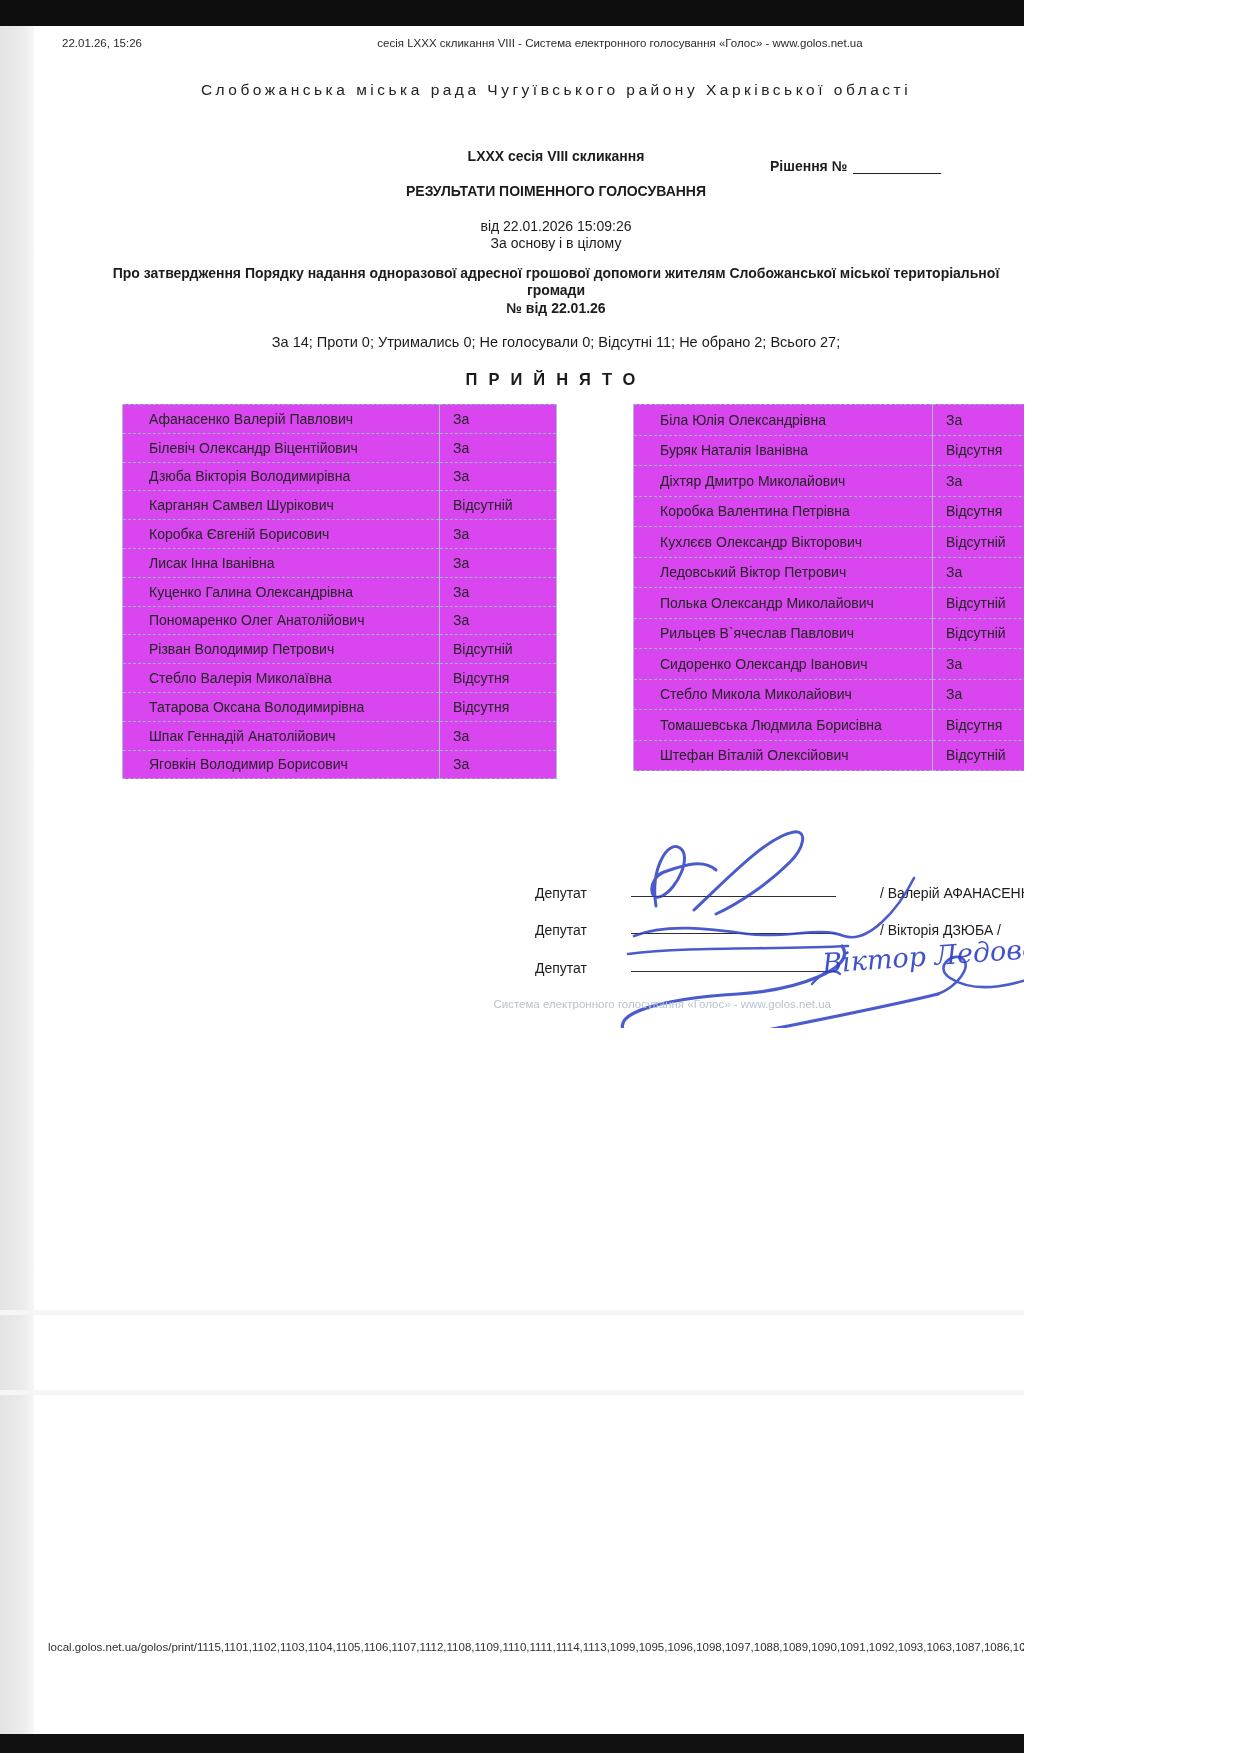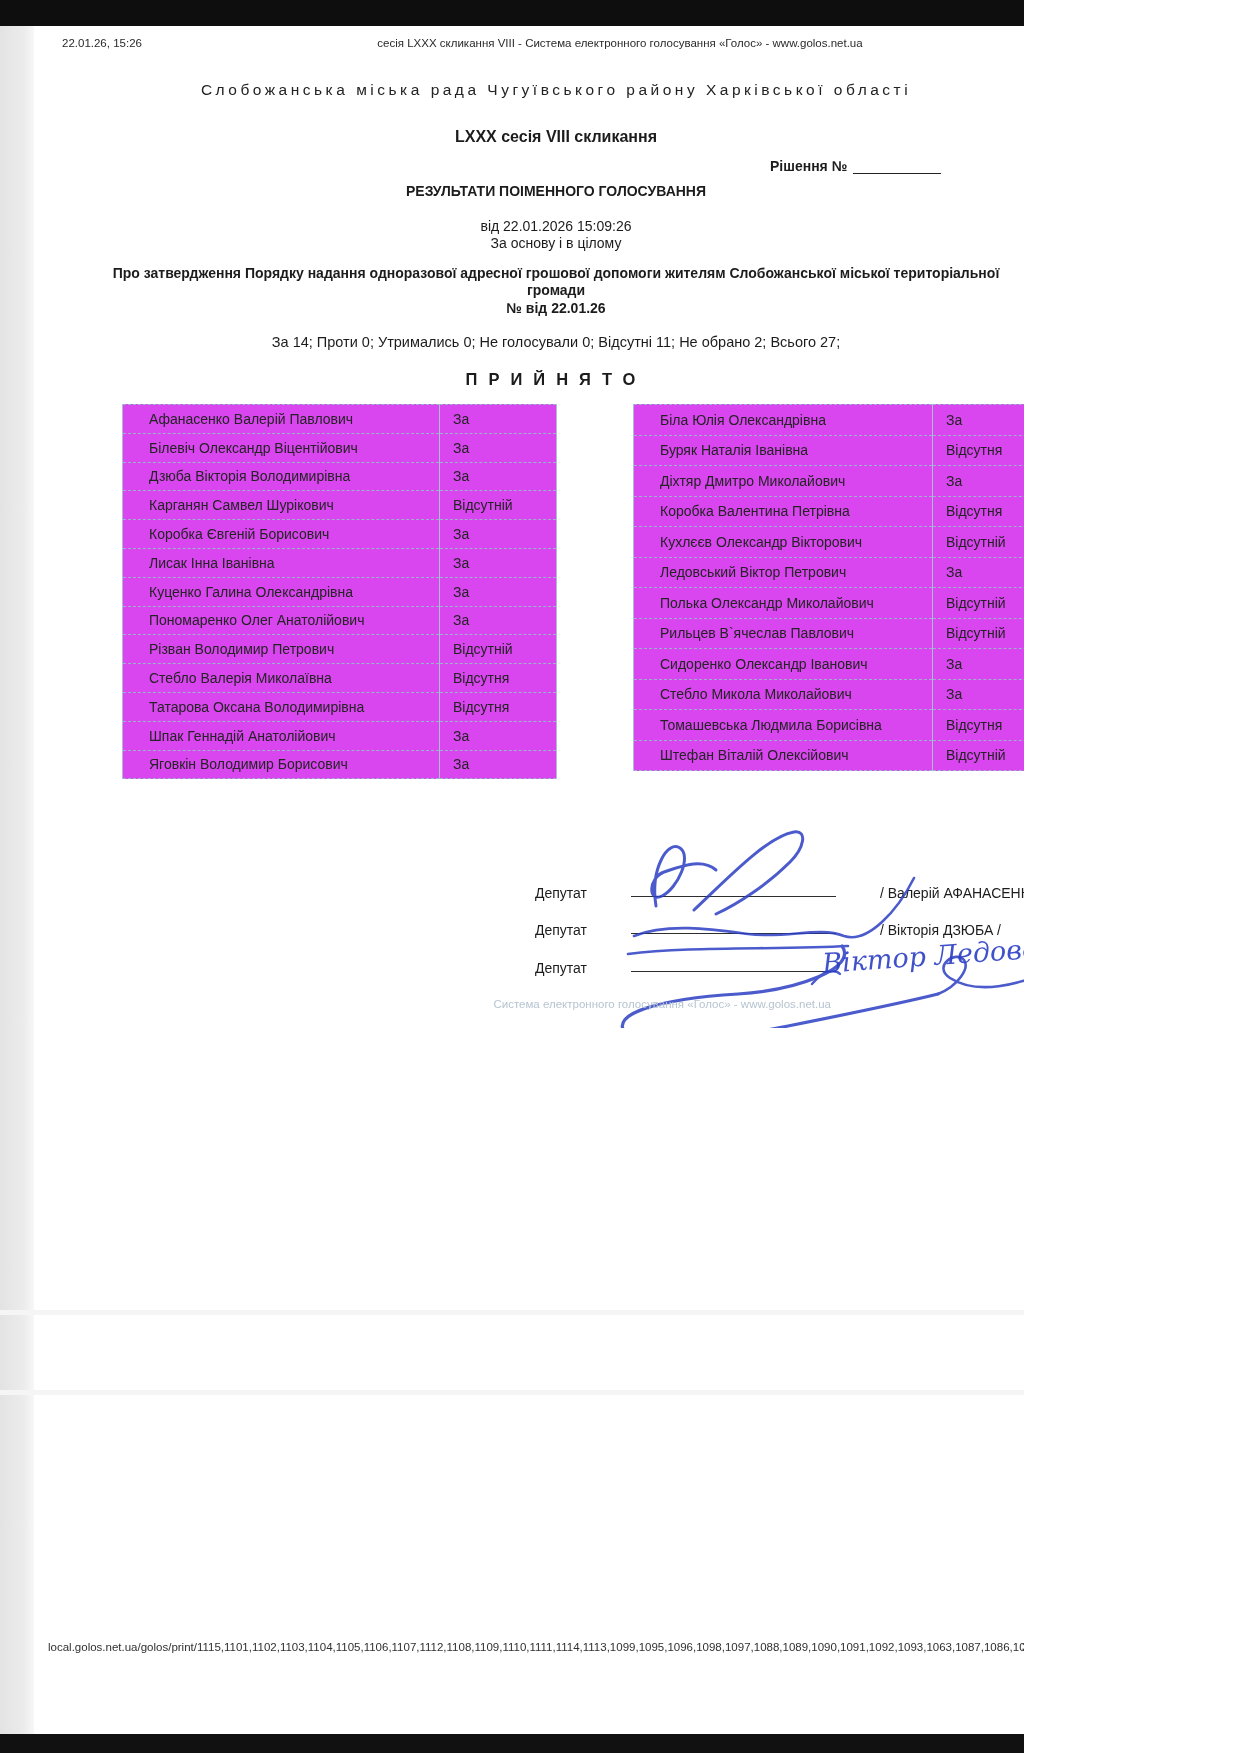--- a/index.html
+++ b/index.html
@@ -18,21 +18,21 @@
   .hdr{top:37px;font-size:11.5px;color:#2a2a2a;}
   .hdr-left{left:62px;}
   .hdr-center{left:0;width:1240px;text-align:center;}
   .ftr{top:1641px;font-size:11.5px;color:#303030;}
   .ftr-url{left:48px;}
   .ftr-page{left:1022px;}
 
   
   .council{left:34px;top:81px;width:1044px;text-align:center;
            font-size:15.5px;letter-spacing:3.5px;color:#232323;}
-  .session{left:34px;top:128px;width:1044px;text-align:center;font-size:16px;font-weight:700;}
+  .session{left:34px;top:148px;width:1044px;text-align:center;font-size:14px;font-weight:700;}
   .decision{left:770px;top:158px;font-size:14px;font-weight:700;}
   .decision .blank{display:inline-block;width:88px;border-bottom:1.4px solid #222;
                    height:15px;margin-left:6px;vertical-align:bottom;}
   .results-h{left:34px;top:183px;width:1044px;text-align:center;font-size:14px;font-weight:700;}
   .vdate{left:34px;top:218px;width:1044px;text-align:center;font-size:14px;}
   .vbasis{left:34px;top:235px;width:1044px;text-align:center;font-size:14px;}
   .subject{left:90px;top:265px;width:932px;text-align:center;font-size:14px;font-weight:700;line-height:17px;}
   .subj-num{left:34px;top:300px;width:1044px;text-align:center;font-size:14px;font-weight:700;}
   .tally{left:34px;top:334px;width:1044px;text-align:center;font-size:14.5px;}
   .outcome{left:34px;top:370px;width:1044px;text-align:center;

